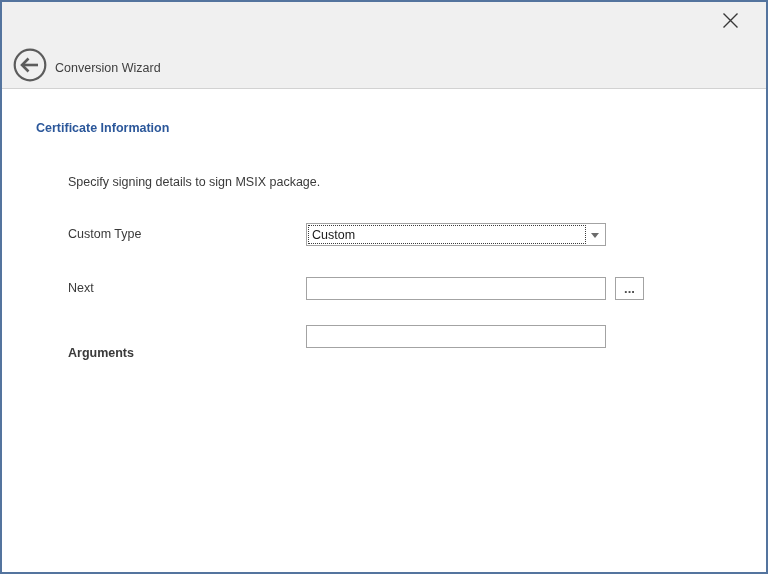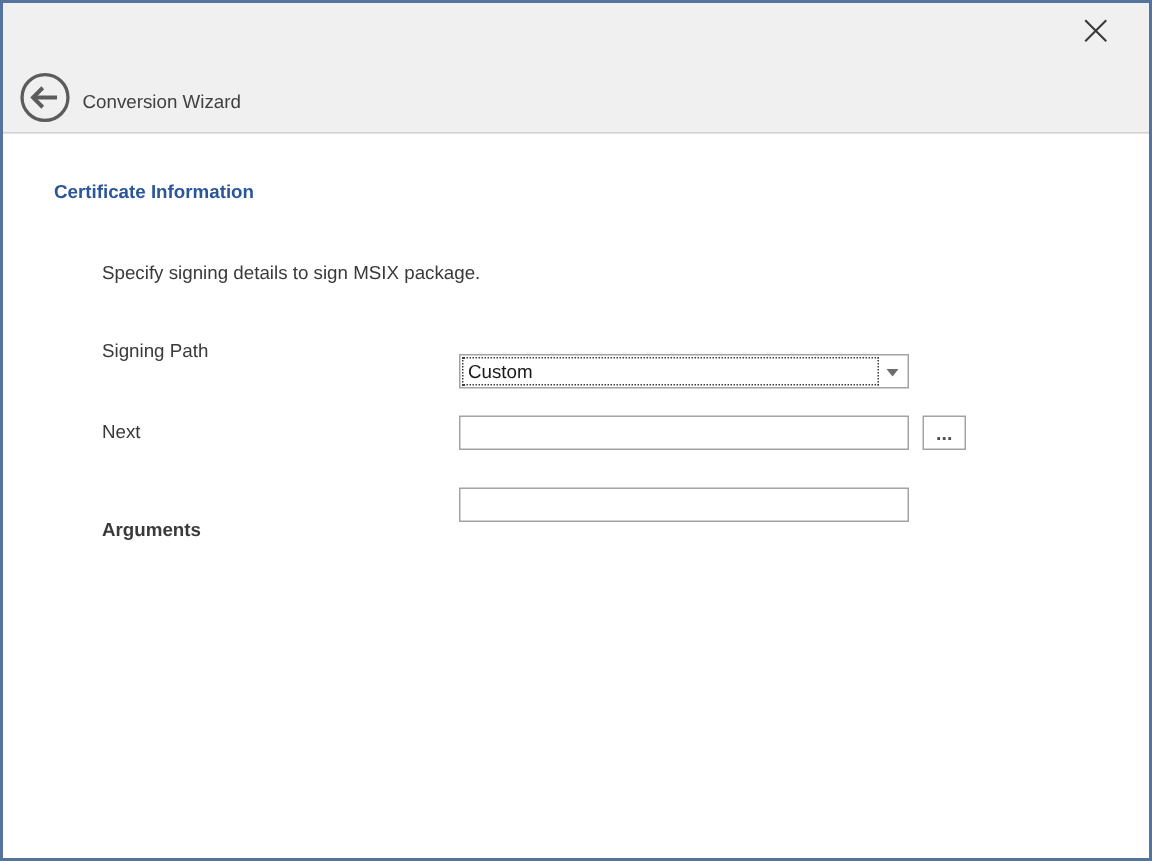--- a/index.html
+++ b/index.html
@@ -36,21 +36,21 @@
     position:absolute; left:66px; top:85px; font-size:12.5px; color:#3a3a3a; white-space:nowrap;
   }
   .field-label {
     position:absolute; left:66px; font-size:12.5px; color:#3a3a3a; line-height:23px; white-space:nowrap;
   }
   .lbl-signing { top:133px; }
   .lbl-path { top:187px; }
   .lbl-args { top:252px;font-weight:bold; }
   .combo {
     position:absolute; left:304px; top:133px; width:300px; height:23px;
-    background:#ffffff; border:1px solid #a3a3a3; cursor:default;margin-top:13px;
+    background:#ffffff; border:1px solid #a3a3a3; cursor:default;
   }
   .combo-focus {
     position:absolute; left:2px; top:2px; right:20px; bottom:2px;
     outline:1px dotted #3c3c3c; display:flex; align-items:center;
   }
   .combo-text { font-size:12.5px; color:#1a1a1a; padding-left:3px; white-space:nowrap; }
   .combo-arrow {
     position:absolute; right:6px; top:9px; width:0; height:0;
     border-left:4px solid transparent; border-right:4px solid transparent;
     border-top:5px solid #6b6b6b;
@@ -104,21 +104,21 @@
           <path d="M1.5 1.5 L15.5 15.5 M15.5 1.5 L1.5 15.5" stroke="#383838" stroke-width="1.4"></path>
         </svg>
       </span>
     </button>
   </div>
 
   <div class="content">
     <div class="page-heading">Certificate Information</div>
     <div class="page-desc">Specify signing details to sign MSIX package.</div>
 
-    <div class="field-label lbl-signing">Signing Path</div>
+    <div class="field-label lbl-signing">Custom Type</div>
     <div class="combo">
       <div class="combo-focus">
         <span class="combo-text">Custom</span>
       </div>
       <span class="combo-arrow"></span>
     </div>
 
     <div class="field-label lbl-path">Next</div>
     <input class="textbox tb-path" type="text" value="" style="">
     <button class="browse-btn">...</button>

